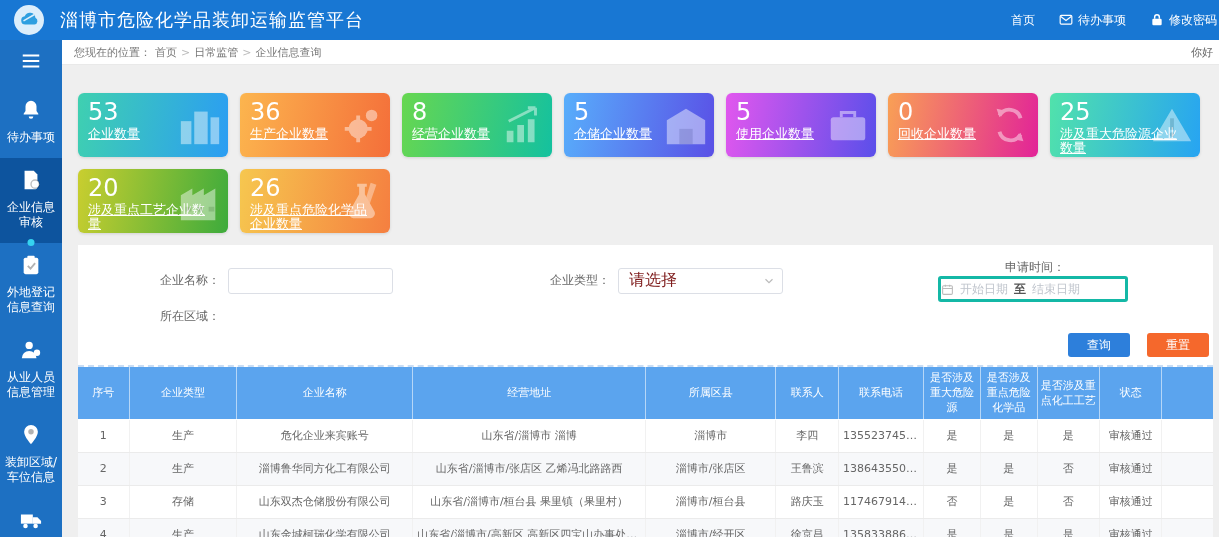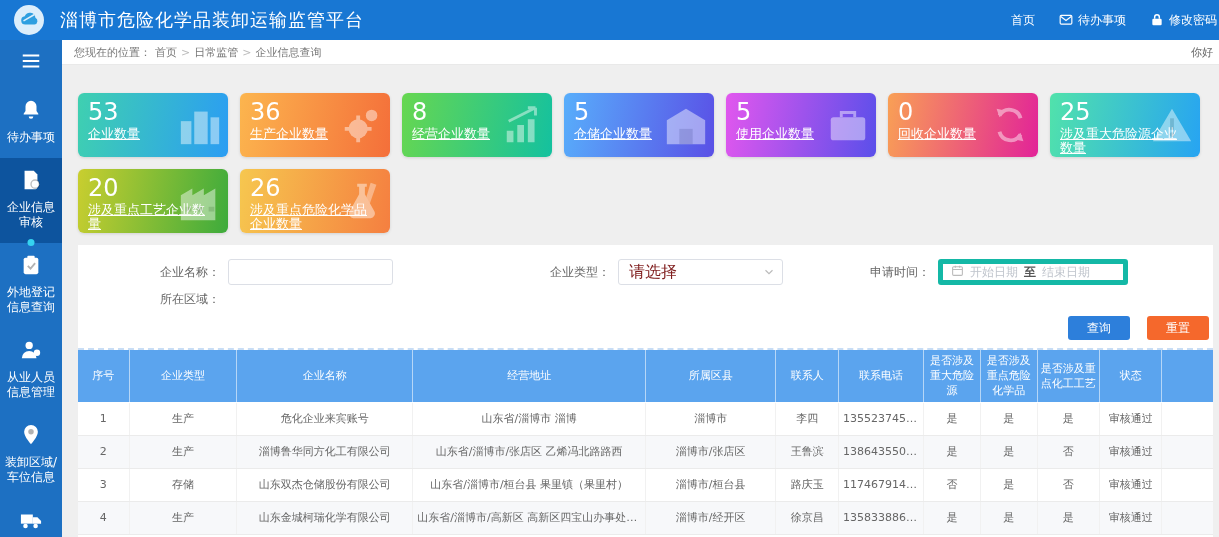--- a/index.html
+++ b/index.html
@@ -45,30 +45,30 @@
           padding:5px 10px; overflow:hidden; box-shadow:0 1px 3px rgba(0,0,0,.12); }
   .card .num { font-size:24px; line-height:29px; font-weight:400; }
   .card .lbl { font-size:13px; line-height:14px; text-decoration:underline; max-width:118px; }
   .card .deco { position:absolute; right:5px; top:50%; transform:translateY(-50%);
                 width:46px; height:46px; opacity:.45; fill:#fff; }
 
   
   .panel { background:#fff; margin-top:12px; width:1135px; min-height:300px; padding:14px 0 0; }
   .form-row { display:flex; margin-bottom:6px; }
   .fg { display:flex; align-items:center; }
-  .fg1 { width:420px; } .fg2 { width:360px; } .fg3 { width:350px; }
+  .fg1 { width:420px; } .fg2 { width:360px; } .fg3 { width:350px;flex-direction:column; }
   .fg label { width:150px; text-align:right; font-size:12px; color:#666; padding-right:8px; white-space:nowrap; }
   .fg2 label { width:120px; } .fg3 label { width:80px; }
   .txt { width:165px; height:26px; border:1px solid #dcdfe6; border-radius:3px; padding:0 8px; font-size:12px; outline:none; }
   .select { width:165px; height:26px; border:1px solid #dcdfe6; border-radius:3px; background:#fff;
             display:flex; align-items:center; padding:0 6px 0 10px; cursor:pointer; }
   .select .ph { font-size:16px; color:#7f1d1d; flex:1; }
   .select svg { width:14px; height:14px; }
-  .daterange { width:190px; height:26px; border:5px solid #14b8a6; border-radius:3px; background:#fff;
-               display:flex; gap:6px; padding:0 8px; cursor:pointer; }
+  .daterange { width:190px; height:26px; border:3px solid #14b8a6; border-radius:3px; background:#fff;
+               display:flex; align-items:center; gap:6px; padding:0 0; cursor:pointer; }
   .daterange svg { width:13px; height:13px; }
   .daterange .ph { font-size:12px; color:#bfc4cc; }
   .daterange .sep { font-size:12px; color:#555; font-weight:bold; }
 
   .btn-row { text-align:right; padding-right:4px; margin:8px 0 8px; }
   .btn { border:none; border-radius:3px; color:#fff; font-size:12px; width:62px; height:24px;
          cursor:pointer; margin-left:12px; }
   .btn.primary { background:#2d7fdb; }
   .btn.warn { background:#f5682c; }
 

